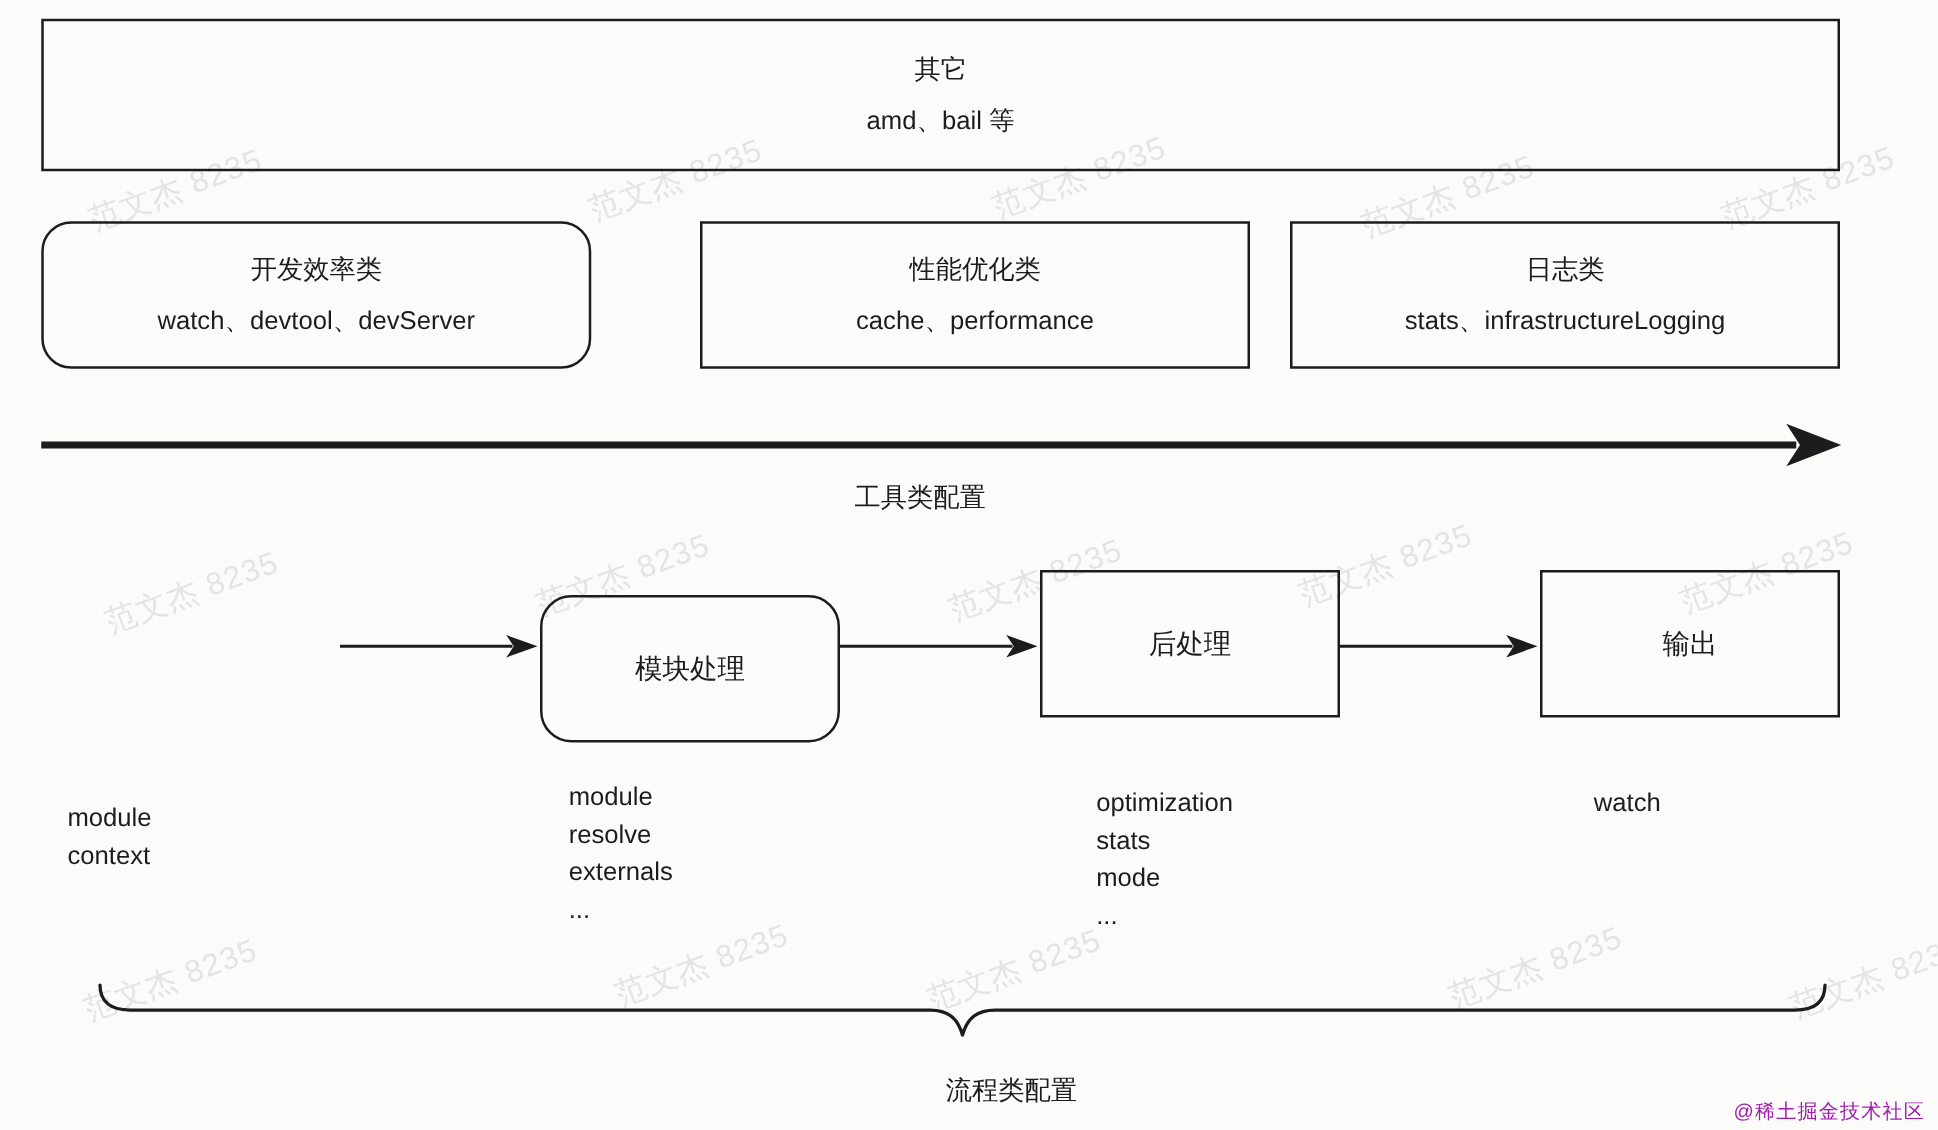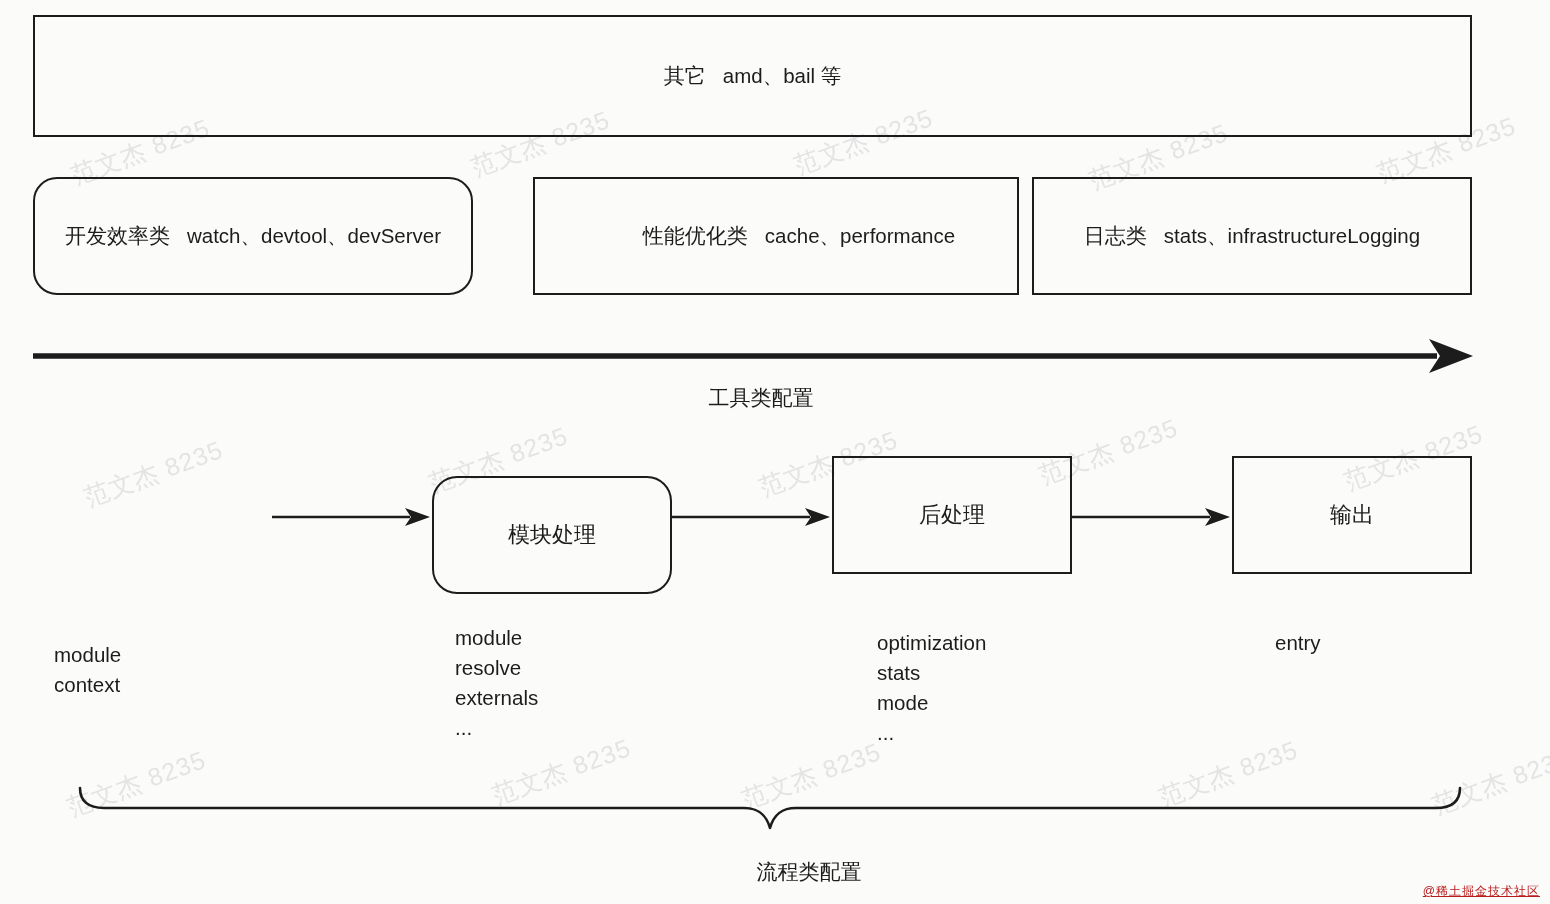--- a/index.html
+++ b/index.html
@@ -24,50 +24,50 @@
     white-space:nowrap;
     transform:rotate(-20deg);
     transform-origin:left center;
     user-select:none;
   }
   #content{position:absolute;inset:0;z-index:1;}
   .box{
     position:absolute;
     border:2px solid #1c1c1c;
     background:transparent;
-    display:flex;flex-direction:row;
+    display:flex;flex-direction:column;
     align-items:center;justify-content:center;
     gap:17px;text-align:center;
   }
   .box .title{font-size:21px;line-height:1.2;}
   .box .subtitle{font-size:20.5px;line-height:1.2;}
   .flow-box{
     position:absolute;
     border:2px solid #1c1c1c;
     background:transparent;
     display:flex;align-items:center;justify-content:center;
     font-size:22px;
   }
   .axis-label{
     position:absolute;left:0;width:1472px;
-    text-align:center;font-size:21px;margin-left:25px;
+    text-align:center;font-size:21px;
   }
   .brace-label{
     position:absolute;left:0;width:1540px;
     text-align:center;font-size:21px;margin-left:39px;
   }
   .options{
     position:absolute;
     font-size:20.5px;line-height:30px;
     text-align:left;
   }
   svg{position:absolute;overflow:visible;}
   .credit{
     position:absolute;right:10px;bottom:4px;
-    font-size:12px;color:#b91c1c;letter-spacing:1px;text-decoration:underline;
+    font-size:16px;color:#a21caf;letter-spacing:1px;
   }
 </style>
 </head>
 <body>
 
 <div id="canvas">
 
   <div id="watermarks">
       <span class="wm" style="left: 72px; top: 160px;">范文杰 8235</span>
       <span class="wm" style="left: 472px; top: 152px;">范文杰 8235</span>
@@ -90,21 +90,21 @@
 
     <div class="box" style="left:33px;top:15px;width:1435px;height:118px;">
       <div class="title">其它</div>
       <div class="subtitle">amd、bail 等</div>
     </div>
 
     <div class="box" style="left:33px;top:177px;width:436px;height:114px;border-radius:24px;">
       <div class="title">开发效率类</div>
       <div class="subtitle">watch、devtool、devServer</div>
     </div>
-    <div class="box" style="left:533px;top:177px;width:436px;height:114px;padding-left:46px;">
+    <div class="box" style="left:560px;top:177px;width:436px;height:114px;">
       <div class="title">性能优化类</div>
       <div class="subtitle">cache、performance</div>
     </div>
     <div class="box" style="left:1032px;top:177px;width:436px;height:114px;">
       <div class="title">日志类</div>
       <div class="subtitle">stats、infrastructureLogging</div>
     </div>
 
     <svg style="left:33px;top:338px;" width="1440" height="36" viewBox="0 0 1440 36">
       <line x1="0" y1="18" x2="1404" y2="18" stroke="#1c1c1c" stroke-width="5.5"></line>
@@ -145,21 +145,21 @@
         <div>externals</div>
         <div>...</div>
       </div>
     <div class="options" style="left:877px;top:628px;">
         <div>optimization</div>
         <div>stats</div>
         <div>mode</div>
         <div>...</div>
       </div>
     <div class="options" style="left:1275px;top:628px;">
-        <div>entry</div>
+        <div>watch</div>
       </div>
 
     <svg style="left:78px;top:786px;" width="1384" height="48" viewBox="0 0 1384 48">
       <path d="M2,2 C2,15 10,22 26,22 L666,22 C680,22 688,28 692,42 C696,28 704,22 718,22 L1358,22 C1374,22 1382,15 1382,2" fill="none" stroke="#1c1c1c" stroke-width="2.6" stroke-linecap="round" stroke-linejoin="round"></path>
     </svg>
     <div class="brace-label" style="top:858px;">流程类配置</div>
 
     <div class="credit">@稀土掘金技术社区</div>
 
   </div>

